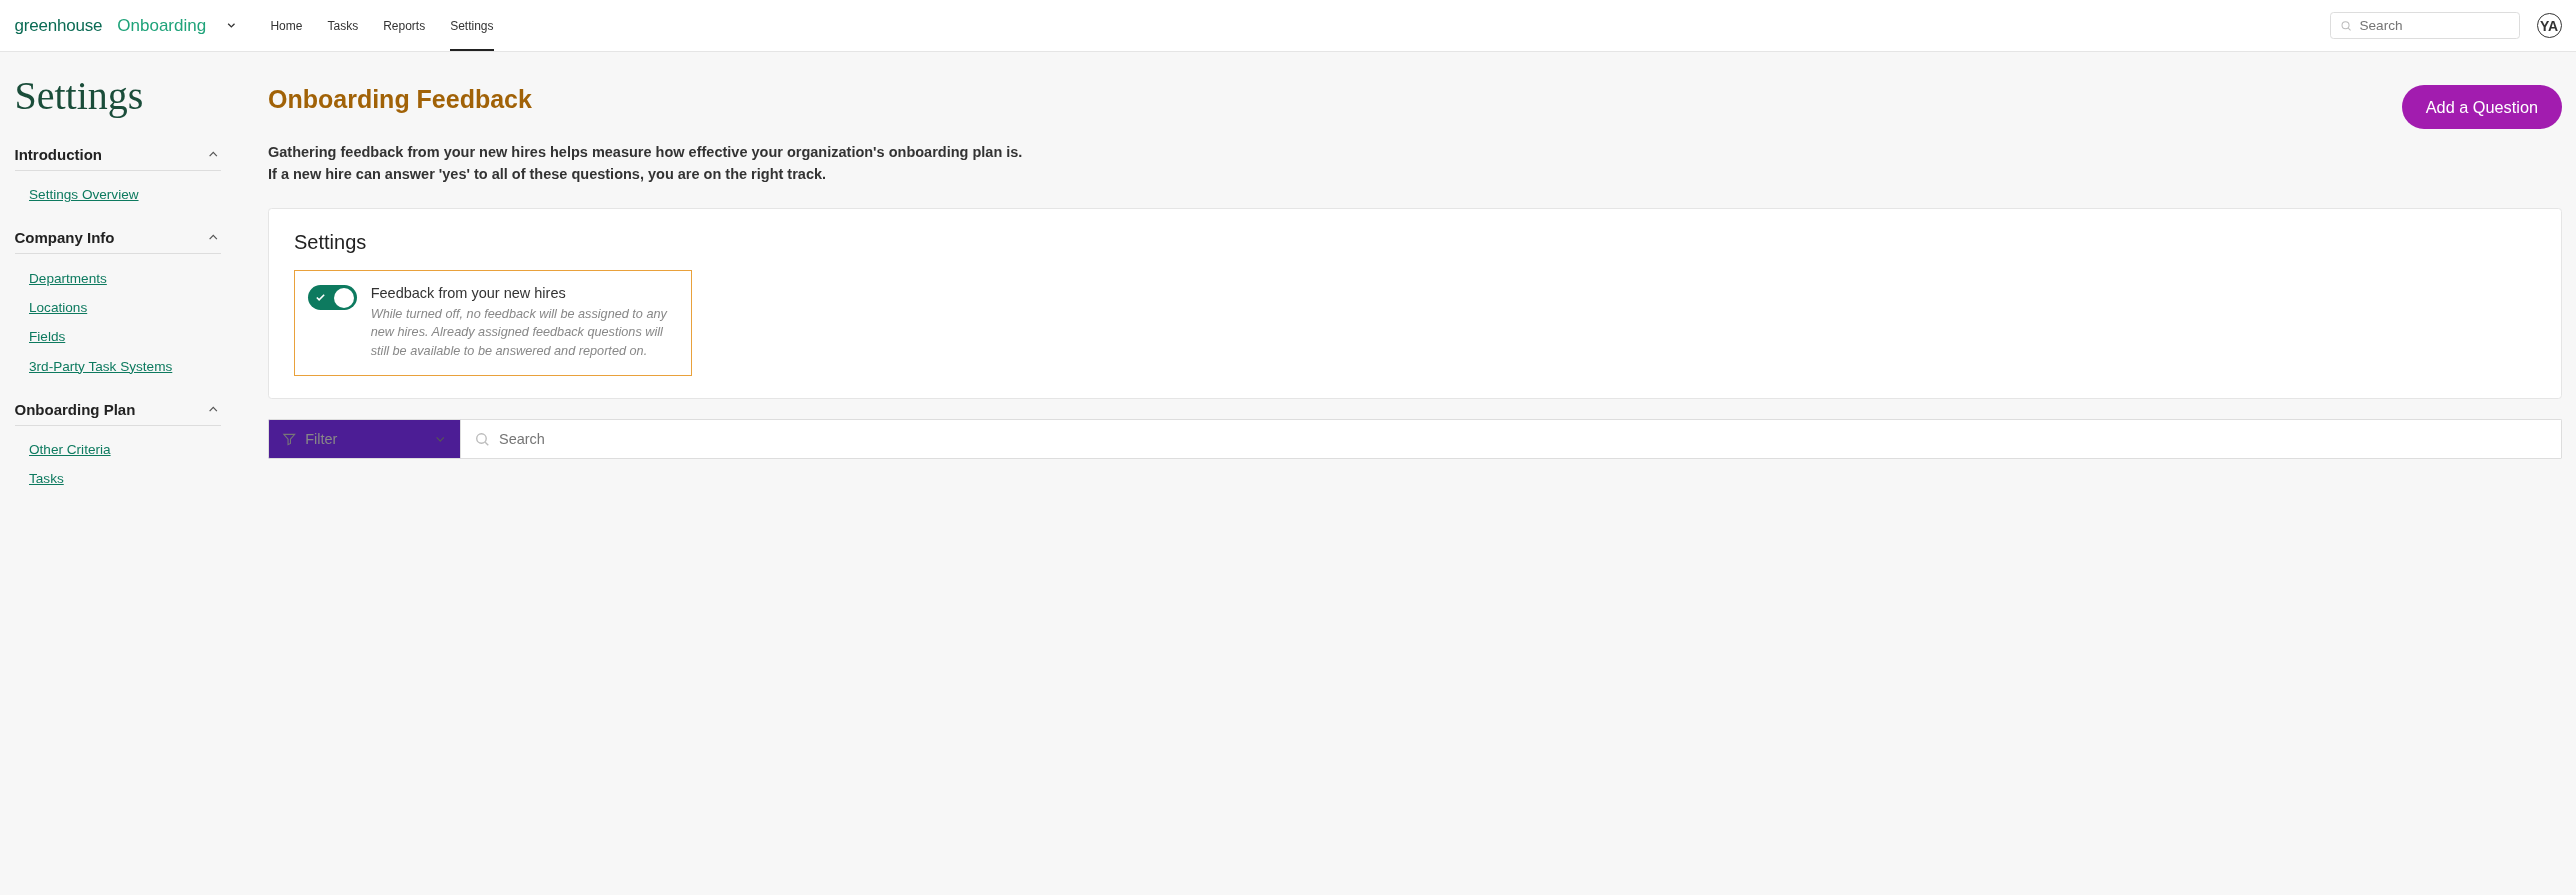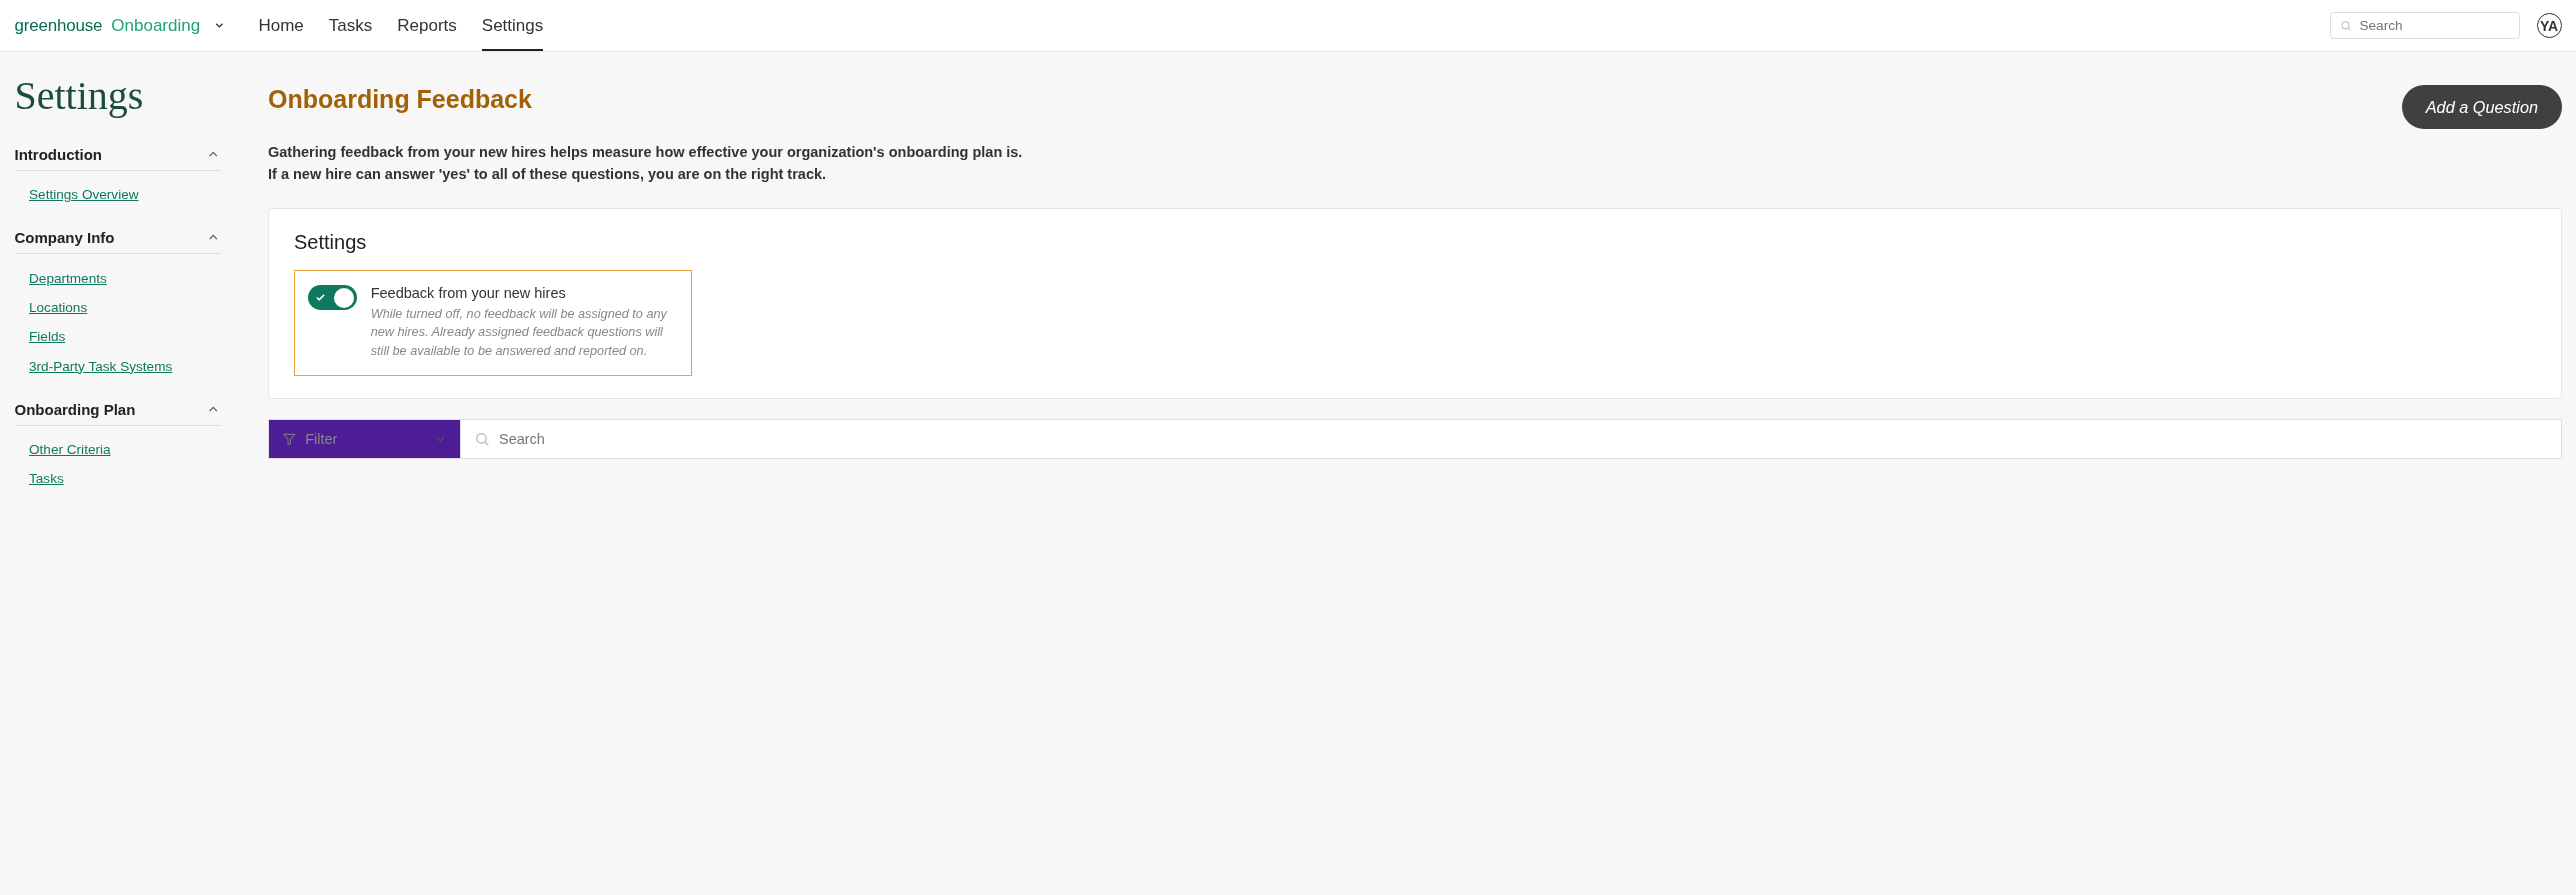--- a/index.html
+++ b/index.html
@@ -1,25 +1,25 @@
 <!DOCTYPE html>
 <html style="font-size:14.5px"><head>
 <meta charset="utf-8">
 <style>
 * { box-sizing: border-box; margin: 0; padding: 0; }
 body { font-family: -apple-system, BlinkMacSystemFont, "Segoe UI", Helvetica, Arial, sans-serif; background: #f7f7f7; color: #333; }
 
 
 .topnav { background: #fff; border-bottom: 0.9px solid #e5e5e5; display: flex; align-items: center; padding: 0 14.5px; height: 52px; }
-.brand { display: flex; align-items: center; gap: 9px; margin-right: 33px; }
+.brand { display: flex; align-items: center; gap: 15px; margin-right: 33px; }
 .brand-text1 { color: #0b6b54; font-size: 17px; font-weight: 500; letter-spacing: -0.2px; }
 .brand-text2 { color: #1fa37a; font-size: 17px; font-weight: 400; }
 .brand-caret { color: #333; margin-left: 3.6px; display:flex; }
 .nav-items { display: flex; gap: 25px; align-items: center; height: 100%; }
-.nav-item { color: #333; font-size: 17px; cursor: pointer; height: 100%; display: flex; align-items: center; border-bottom: 2.7px solid transparent; padding-top: 2.7px; }
+.nav-item { color: #333; font-size: 12px; cursor: pointer; height: 100%; display: flex; align-items: center; border-bottom: 2.7px solid transparent; padding-top: 2.7px; }
 .nav-item.active { border-bottom: 2.7px solid #222; font-weight: 500; }
 .search-wrap { margin-left: auto; display: flex; align-items: center; gap: 16.3px; }
 .search-box { display: flex; align-items: center; border: 0.9px solid #ddd; border-radius: 3.6px; padding: 5.4px 9px; width: 190px; background: #fff; }
 .search-box input { border: none; outline: none; font-size: 13.6px; width: 100%; color: #666; }
 .search-box svg { margin-right: 7.2px; }
 .avatar { width: 25px; height: 25px; border: 1.8px solid #333; border-radius: 50%; display: flex; align-items: center; justify-content: center; font-size: 14px; font-weight: 700; }
 
 
 .container { display: flex; }
 .sidebar { width: 235px; padding: 14.5px 14.5px 0 14.5px; background: #f7f7f7; }
@@ -29,21 +29,21 @@
 .section-header { display: flex; justify-content: space-between; align-items: center; padding: 9px 0 7.2px 0; border-bottom: 0.9px solid #ddd; cursor: pointer; }
 .section-title { font-size: 15px; font-weight: 600; color: #222; }
 .section-caret { color: #555; }
 .section-items { padding: 9px 0 5.4px 14.5px; }
 .section-item { color: #0d7a5f; font-size: 13.6px; padding: 7.2px 0; cursor: pointer; text-decoration: underline; }
 
 
 .main { flex: 1; padding: 33px 14.5px 0 33px; }
 .main-header { display: flex; justify-content: space-between; align-items: flex-start; margin-bottom: 12.7px; }
 .main-title { font-size: 25px; font-weight: 700; color: #a16207; }
-.add-btn { background: #404040; color: #fff; border: none; border-radius: 22px; padding: 12.7px 23.5px; font-size: 16.3px; cursor: pointer; font-style: italic; }
+.add-btn { background: #a21caf; color: #fff; border: none; border-radius: 22px; padding: 12.7px 23.5px; font-size: 16.3px; cursor: pointer; }
 .description { font-size: 14.5px; color: #333; line-height: 1.5; margin-bottom: 22px; font-weight: bold; }
 
 .card { background: #fff; border: 0.9px solid #e5e5e5; border-radius: 3.6px; padding: 22px 25px; margin-bottom: 20px; }
 .card-title { font-size: 20px; color: #222; margin-bottom: 16.3px; }
 
 .highlight-box { border: 1.8px solid #e9a13b; padding: 14.5px 12.7px; display: flex; gap: 14px; max-width: 398px; }
 .toggle { width: 49px; height: 25px; background: #0d7a5f; border-radius: 12.7px; position: relative; flex-shrink: 0; cursor: pointer; display:flex; align-items:center; }
 .toggle-check { position: absolute; left: 7.2px; color: #fff; display:flex; }
 .toggle-knob { width: 20px; height: 20px; background: #fff; border-radius: 50%; position: absolute; right: 2.7px; }
 .toggle-text { font-size: 14.5px; color: #333; }

